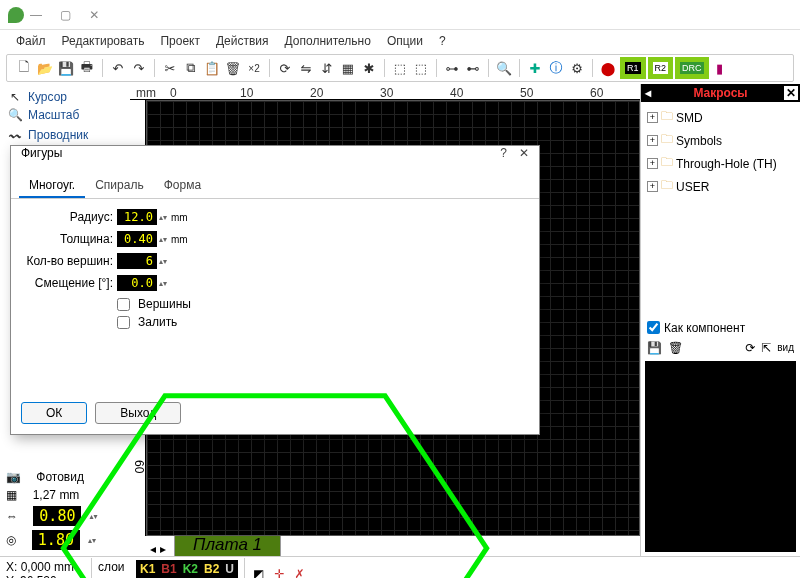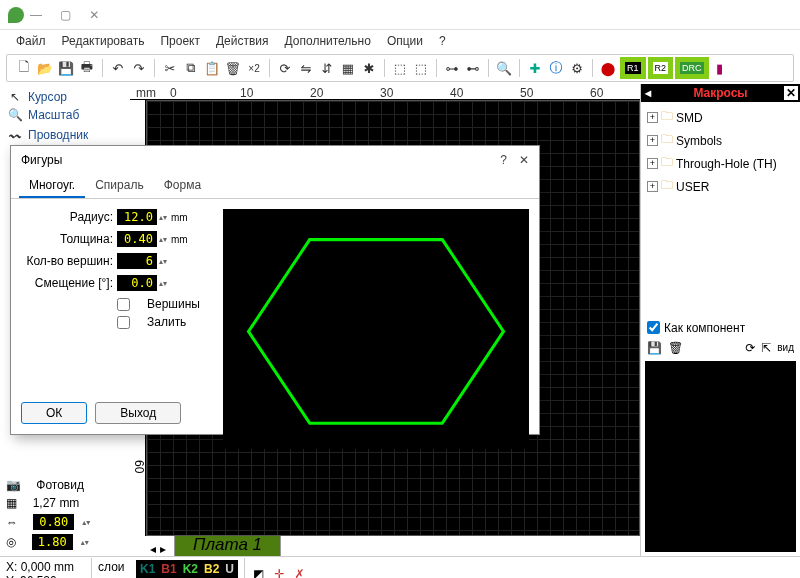--- a/index.html
+++ b/index.html
@@ -22,21 +22,21 @@
 .tbsep { width: 1px; height: 18px; background: #ccc; margin: 0 3px; }
 
 
 .main { display: flex; height: calc(100% - 30px - 22px - 32px - 22px); }
 .leftcol { width: 130px; padding: 4px 6px; display: flex; flex-direction: column; }
 .tool-item { display: flex; align-items: center; gap: 6px; padding: 2px 2px; cursor: pointer; color: #1a4d8f; }
 .tool-item .ticon { width: 14px; text-align: center; color: #333; }
 
 .left-bottom { margin-top: auto; }
 .lb-item { display: flex; align-items: center; gap: 6px; padding: 2px 0; }
-.valbox { background: #000; color: #ff0; padding: 1px 6px; font-family: monospace; font-size: 12px; min-width: 36px; text-align: right; display: inline-block; }
+.valbox { background: #000; color: #ff0; padding: 1px 6px; font-family: monospace; font-size: 15px; min-width: 36px; text-align: right; display: inline-block; }
 
 
 .canvaswrap { flex: 1; display: flex; flex-direction: column; position: relative; }
 .ruler-h { height: 16px; background: #fff; border-bottom: 1px solid #000; position: relative; font-size: 9px; color: #333; }
 .ruler-h span.tick { position: absolute; top: 2px; }
 .canvasarea { flex: 1; display: flex; }
 .ruler-v { width: 16px; background: #fff; border-right: 1px solid #000; position: relative; font-size: 9px; }
 .ruler-v span.tick { position: absolute; left: 2px; writing-mode: vertical-rl; }
 .pcb { flex: 1; background: #000; background-image:
   linear-gradient(to right, #222 1px, transparent 1px),
@@ -65,35 +65,35 @@
 .sb-coords { width: 92px; padding: 2px 6px; border-right: 1px solid #ccc; }
 .sb-layers { padding: 2px 6px; display: flex; align-items: center; gap: 4px; border-right: 1px solid #ccc; }
 .layerstrip { background: #000; padding: 2px 4px; display: flex; gap: 6px; font-family: monospace; font-weight: bold; }
 .sb-activ { display: flex; gap: 6px; align-items: center; padding: 0 6px; border-right: 1px solid #ccc; }
 .radio { width: 10px; height: 10px; border: 1px solid #666; border-radius: 50%; display: inline-block; }
 .radio.on { background: radial-gradient(circle, #06f 40%, transparent 45%); }
 .sb-icons { padding: 0 8px; display: flex; gap: 10px; font-size: 16px; }
 
 
 .dialog { position: absolute; left: 10px; top: 145px; width: 530px; height: 290px; background: #fff; border: 1px solid #888; box-shadow: 4px 4px 12px rgba(0,0,0,.3); z-index: 10; }
-.dlg-title { height: 28px; display: flex; align-items: center; padding: 0 10px; gap: 39px; }
+.dlg-title { height: 28px; display: flex; padding: 0 10px; gap: 39px; }
 .dlg-title .t { flex: 1; }
 .dlg-title .btns { display: flex; gap: 12px; font-size: 14px; color: #444; }
 .dlg-title .btns span { cursor: pointer; }
 .dlg-tabs { display: flex; padding: 0 8px; border-bottom: 1px solid #ccc; }
 .dlg-tab { padding: 4px 10px; cursor: pointer; color: #444; }
 .dlg-tab.active { border-bottom: 2px solid #06c; color: #000; }
-.dlg-body { display: flex; padding: 10px; gap: 12px; }
+.dlg-body { display: flex; padding: 10px; gap: 12px; flex-direction: column; }
 .dlg-form { width: 190px; }
 .frow { display: flex; align-items: center; margin-bottom: 6px; }
 .frow label { width: 96px; text-align: right; padding-right: 4px; }
 .fval { background: #000; color: #ff0; padding: 1px 4px; font-family: monospace; width: 40px; text-align: right; }
 .funit { margin-left: 4px; font-size: 10px; }
 .fstepper { margin-left: 2px; font-size: 8px; color: #666; }
-.fchk { margin-left: 96px; display: flex; align-items: center; gap: 17px; margin-bottom: 4px; }
+.fchk { margin-left: 96px; display: flex; align-items: center; gap: 8px; margin-bottom: 4px; }
 .dlg-preview { flex: 1; background: #000; height: 240px; position: relative; }
 .dlg-preview svg { position: absolute; inset: 0; }
 .dlg-footer { position: absolute; bottom: 10px; left: 10px; display: flex; gap: 8px; }
 .dlg-footer button { padding: 3px 24px; border: 1px solid #888; background: #f5f5f5; border-radius: 3px; cursor: pointer; }
 .dlg-footer button.primary { border-color: #0078d4; }
 
 
 .tb-right { display:flex; gap:2px; align-items:center; }
 .tb-right .chip { font-size:9px; padding:1px 2px; border:5px solid #84cc16; background:#000; color:#fff;}
 </style>
@@ -259,21 +259,21 @@
     <div>X:   0,000 mm</div>
     <div>Y:  96,520 mm</div>
   </div>
   <div class="sb-layers">
     <div>
       <div>слои</div>
       <div>актив.</div>
     </div>
     <div>
       <div class="layerstrip">
-        <span style="color:#0f766e">K1</span>
+        <span style="color:#fde047">K1</span>
         <span style="color:#b33">B1</span>
         <span style="color:#4c4">K2</span>
         <span style="color:#fde047">B2</span>
         <span style="color:#ccc">U</span>
       </div>
       <div class="sb-activ">
         <span class="radio on"></span>
         <span class="radio"></span>
         <span class="radio"></span>
         <span class="radio"></span>

